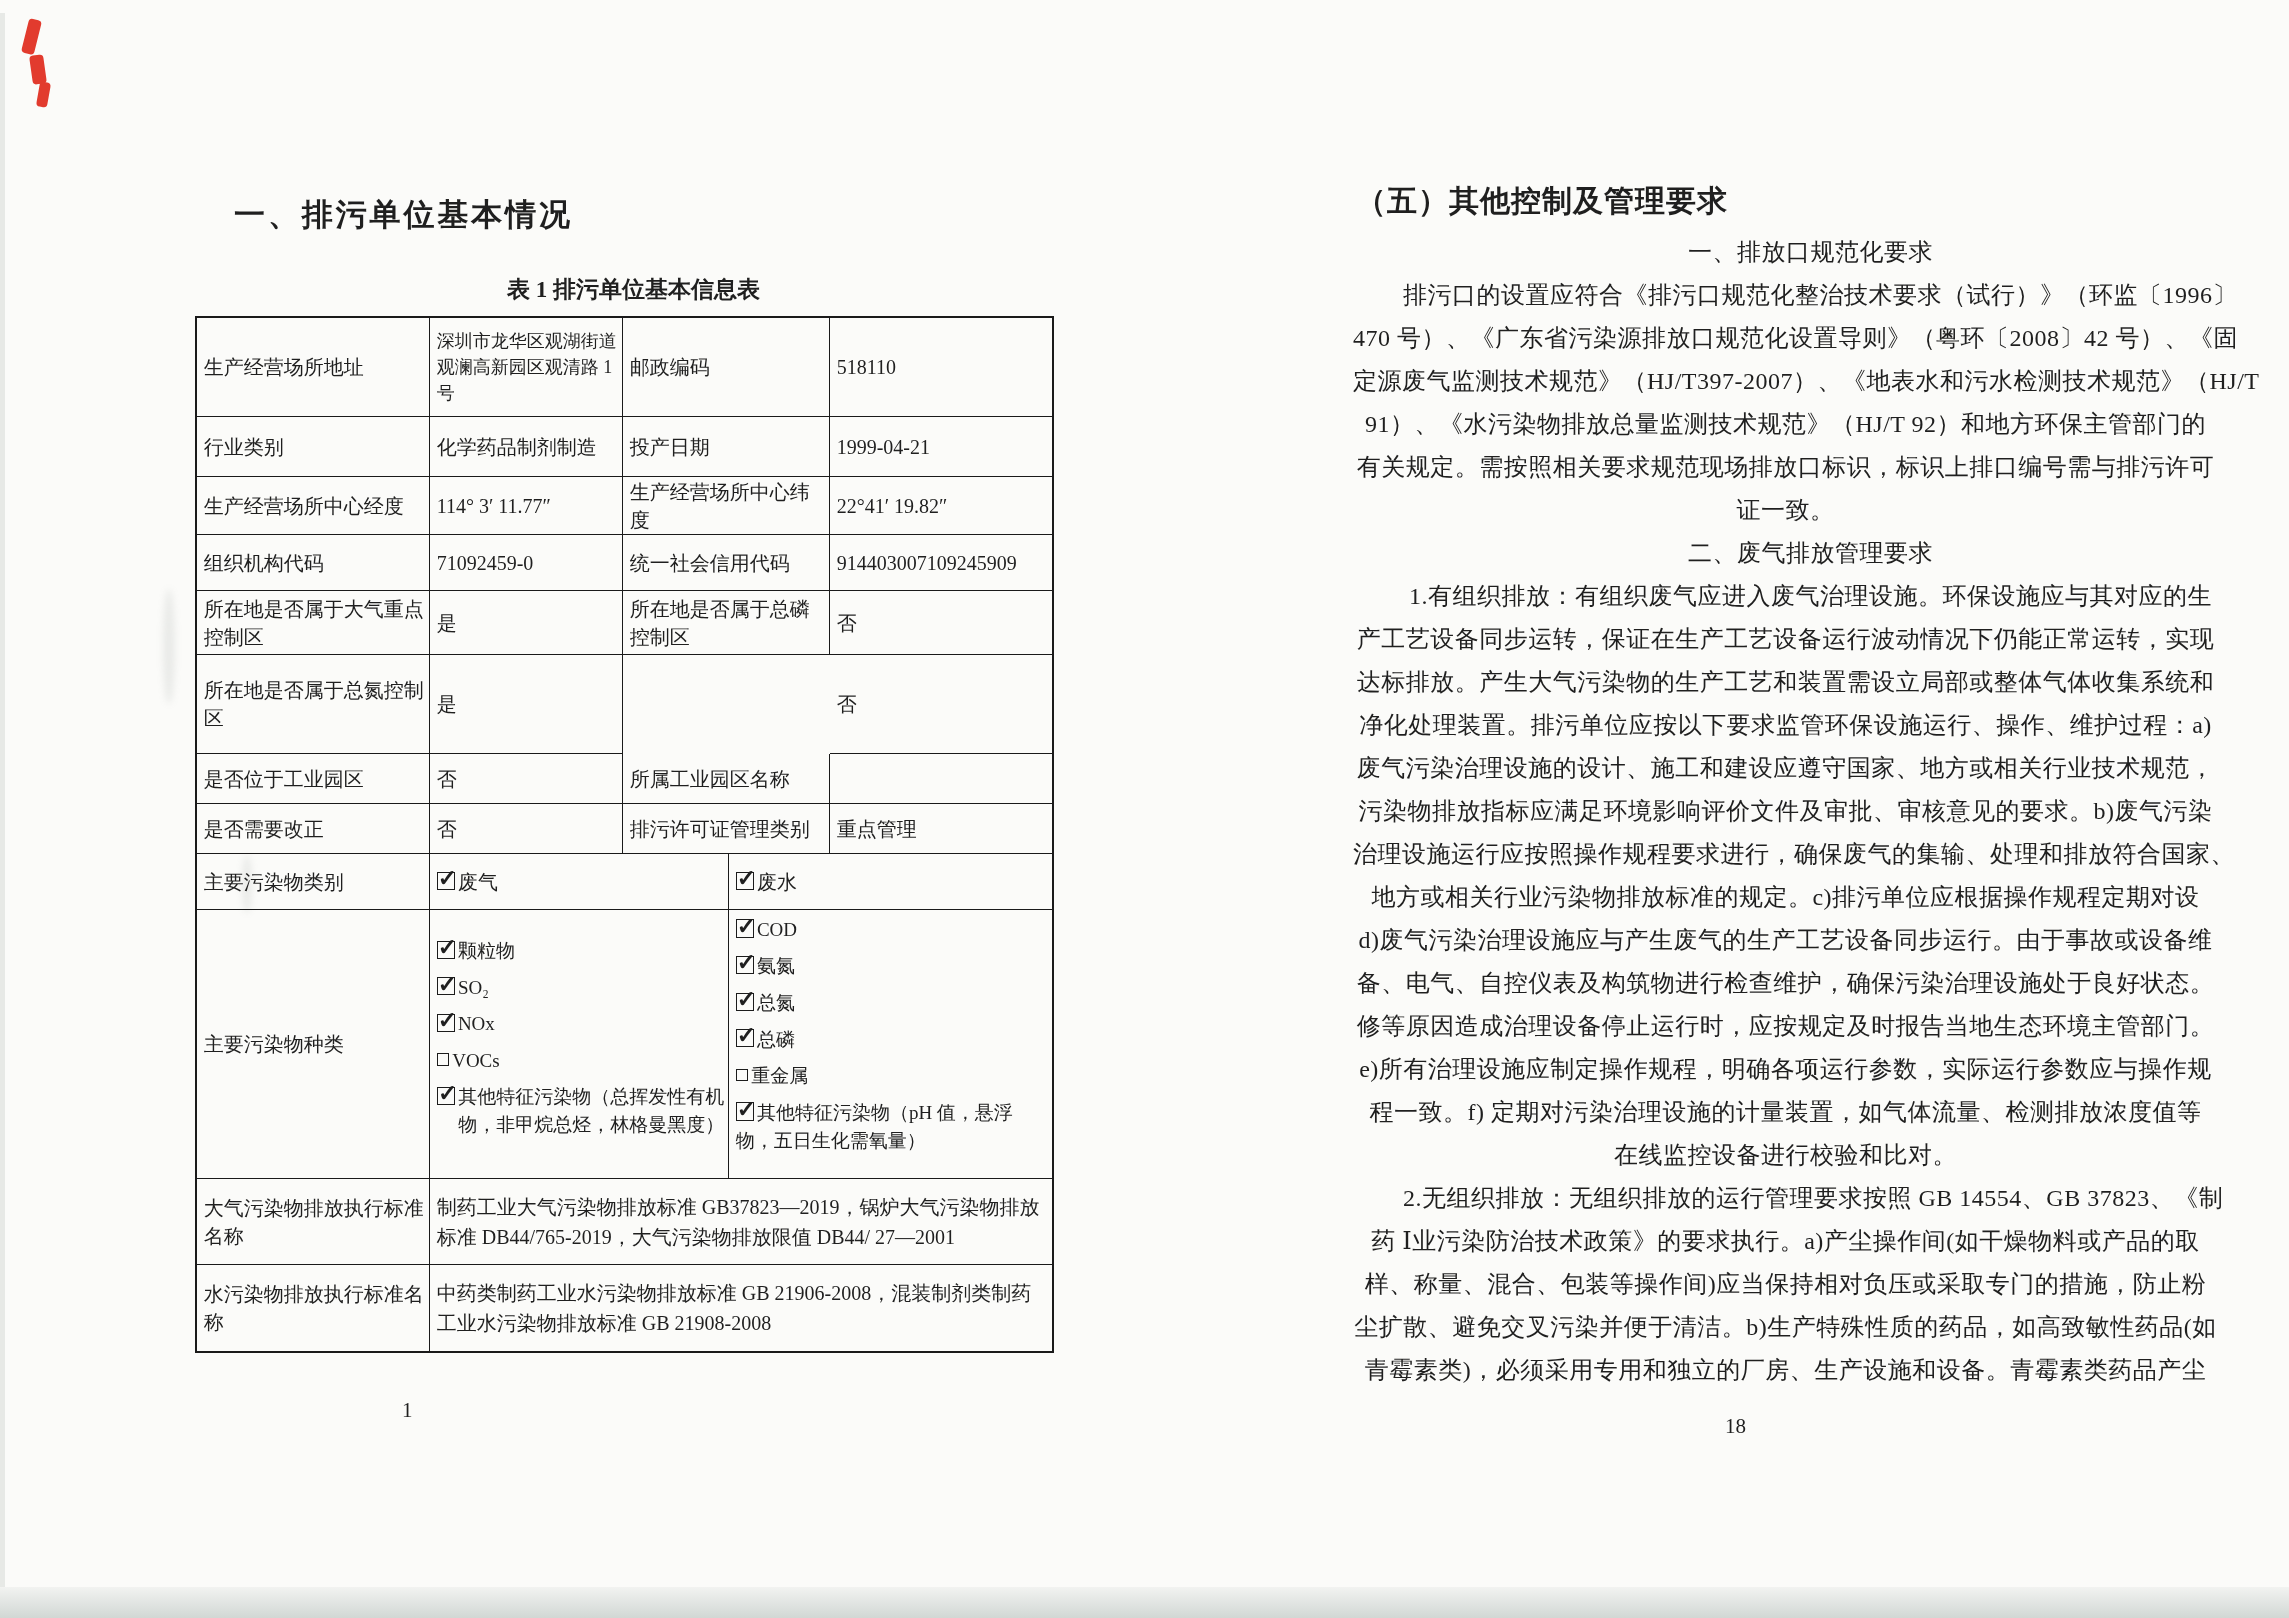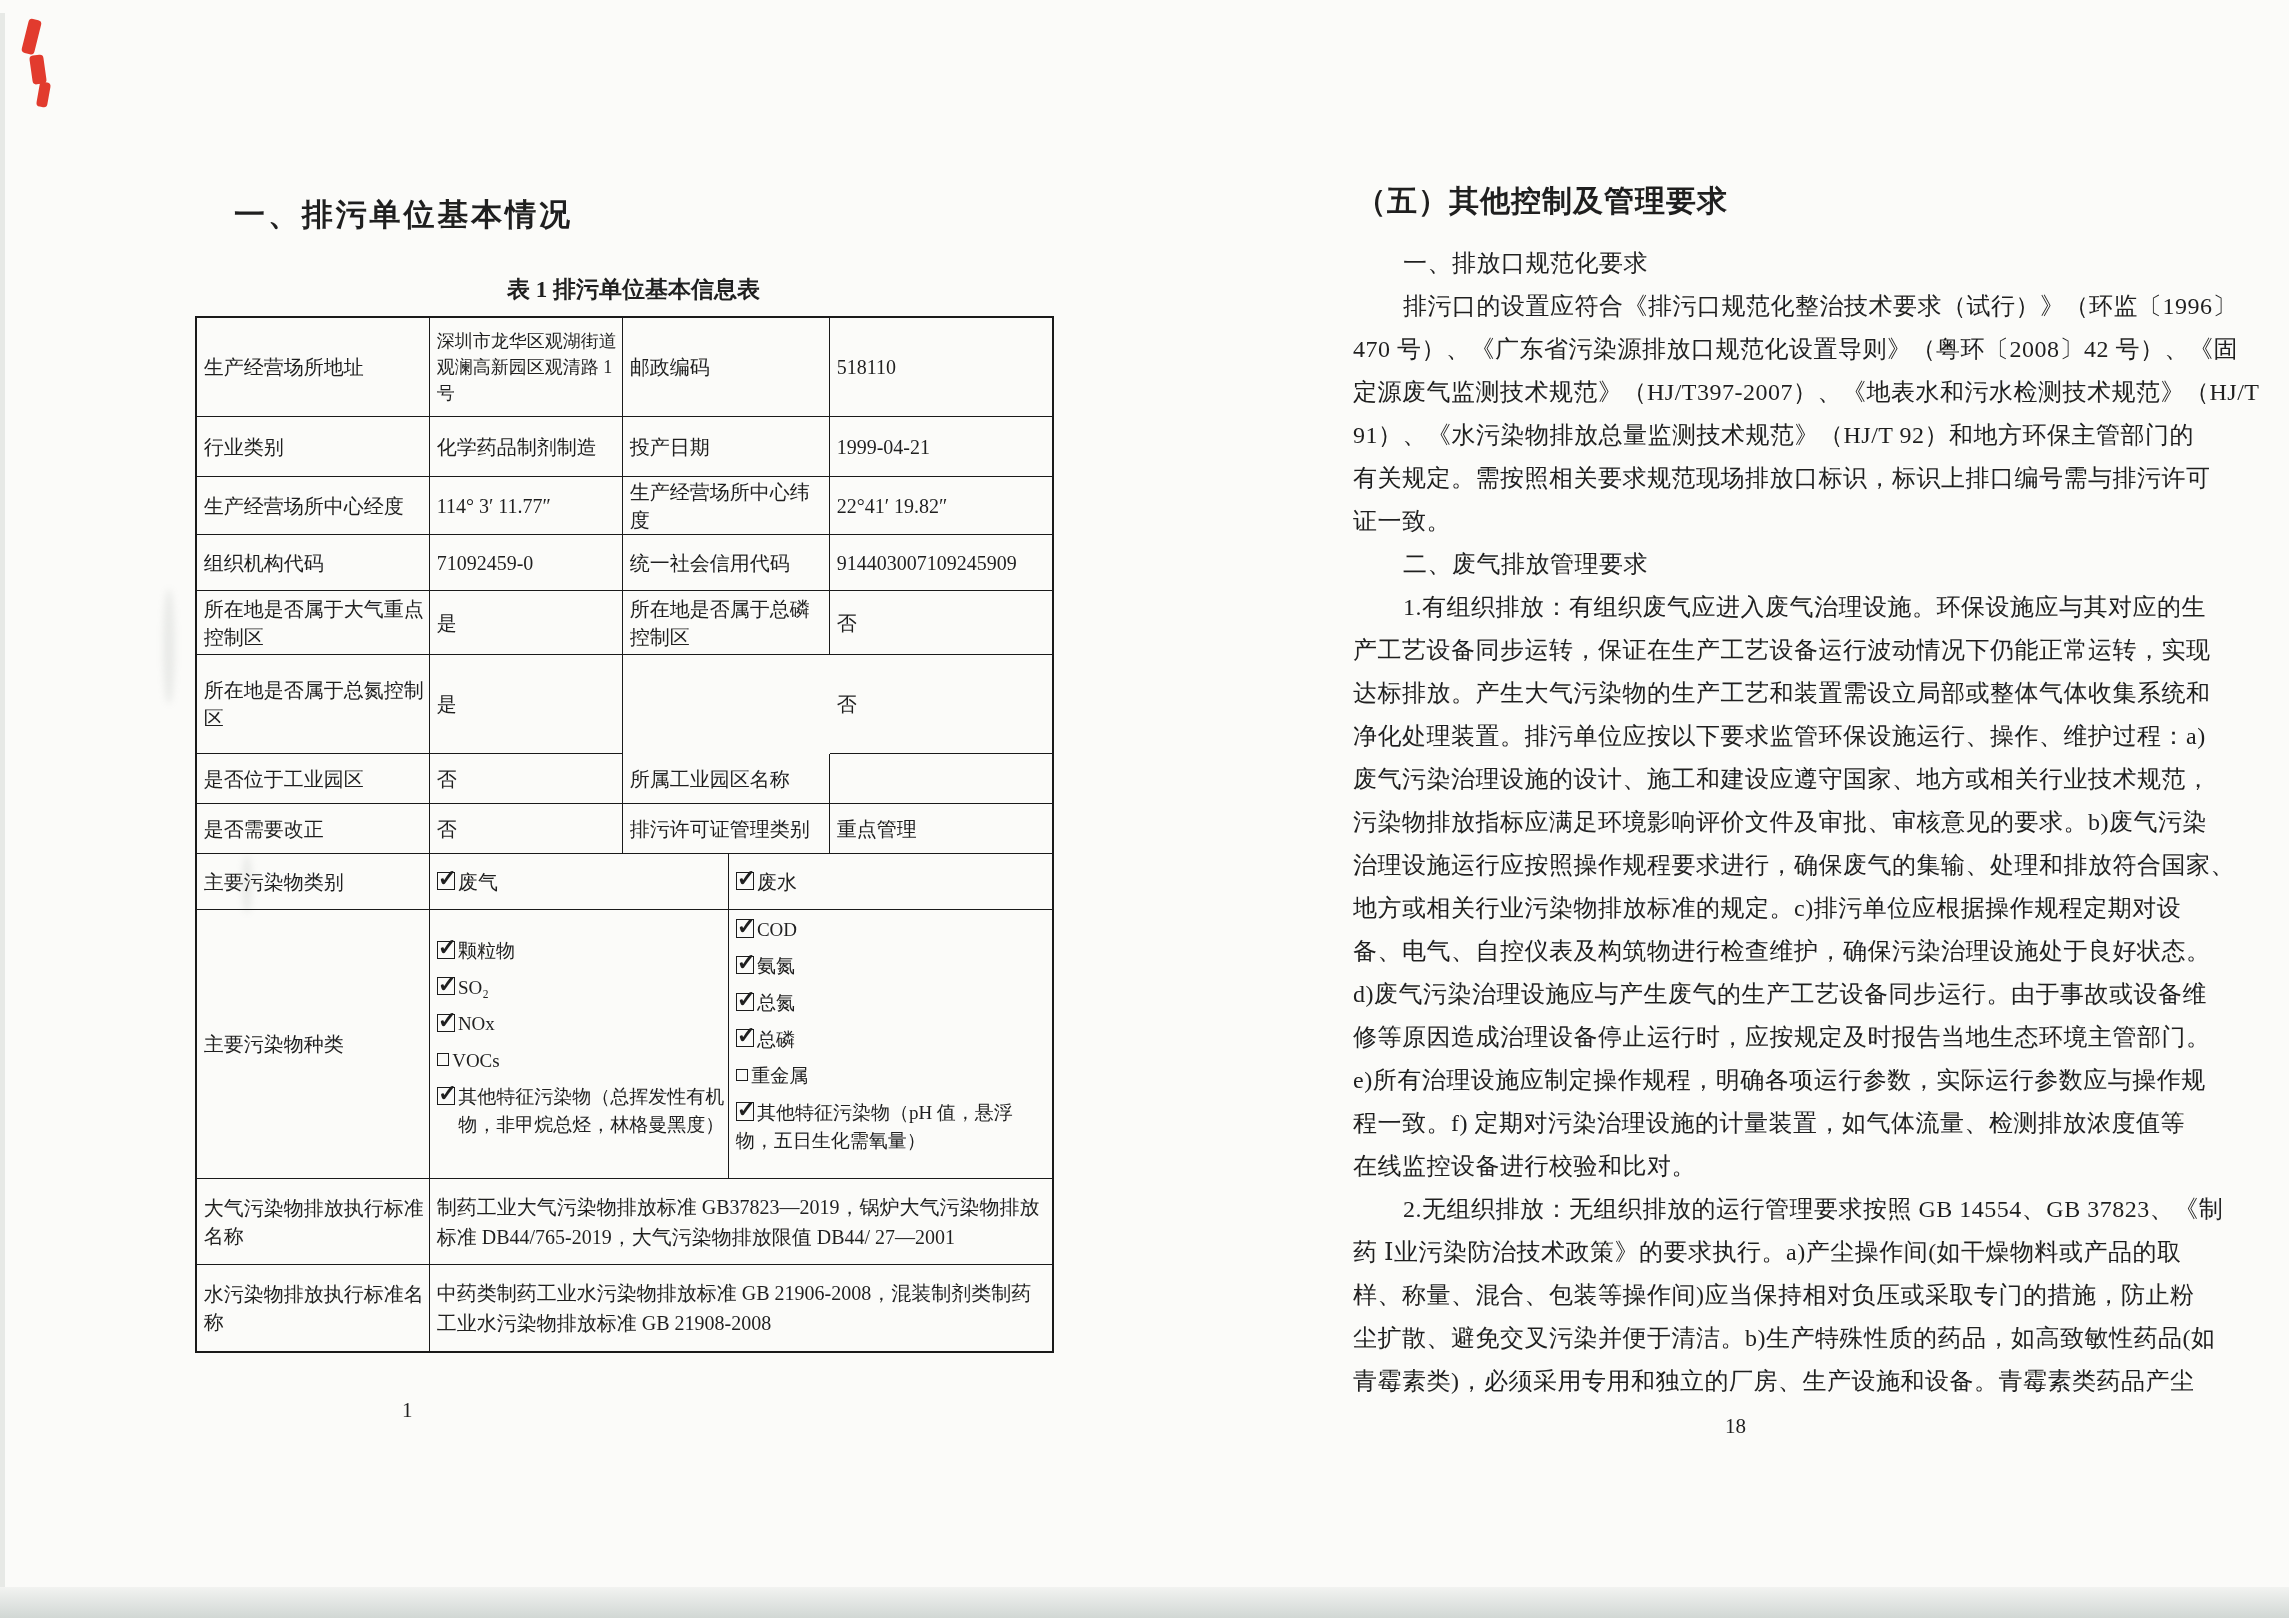--- a/index.html
+++ b/index.html
@@ -52,21 +52,21 @@
   .li-item{margin-bottom:8.6px;line-height:28px;}
   .tc.stdval{font-size:20px;line-height:30px;}
 
   .cb{display:inline-block;position:relative;width:16.3px;height:16.3px;border:1.9px solid #1c1c1c;
       vertical-align:-1.9px;margin-right:2.9px;}
   .cb.checked::after{content:"\2713";position:absolute;left:0px;top:-7.7px;font-size:23px;font-weight:700;}
   .cb.unchecked{width:10.6px;height:10.6px;border-width:1.9px;vertical-align:1px;}
 
   
   .rp-title{position:absolute;left:1356px;top:168px;font-size:30px;font-weight:700;letter-spacing:1px;white-space:nowrap;}
-  .rp-lines{position:absolute;left:1353px;top:229px;width:865px;}
+  .rp-lines{position:absolute;left:1353px;top:218px;width:865px;text-align:center;}
   .rline{height:43px;line-height:43px;font-size:24px;white-space:nowrap;letter-spacing:0.5px;}
   .rline.indent{padding-left:50px;}
   .rp-pagenum{position:absolute;left:1725px;top:1401px;font-size:21px;}
 </style>
 </head>
 <body>
 
 <div class="canvas">
 
   <div class="edge-left"></div>
@@ -240,22 +240,22 @@
     <div class="rline">证一致。</div>
     <div class="rline indent">二、废气排放管理要求</div>
     <div class="rline indent">1.有组织排放：有组织废气应进入废气治理设施。环保设施应与其对应的生</div>
     <div class="rline">产工艺设备同步运转，保证在生产工艺设备运行波动情况下仍能正常运转，实现</div>
     <div class="rline">达标排放。产生大气污染物的生产工艺和装置需设立局部或整体气体收集系统和</div>
     <div class="rline">净化处理装置。排污单位应按以下要求监管环保设施运行、操作、维护过程：a)</div>
     <div class="rline">废气污染治理设施的设计、施工和建设应遵守国家、地方或相关行业技术规范，</div>
     <div class="rline">污染物排放指标应满足环境影响评价文件及审批、审核意见的要求。b)废气污染</div>
     <div class="rline">治理设施运行应按照操作规程要求进行，确保废气的集输、处理和排放符合国家、</div>
     <div class="rline">地方或相关行业污染物排放标准的规定。c)排污单位应根据操作规程定期对设</div>
+    <div class="rline">d)废气污染治理设施应与产生废气的生产工艺设备同步运行。由于事故或设备维</div>
     <div class="rline">备、电气、自控仪表及构筑物进行检查维护，确保污染治理设施处于良好状态。</div>
-    <div class="rline">d)废气污染治理设施应与产生废气的生产工艺设备同步运行。由于事故或设备维</div>
     <div class="rline">修等原因造成治理设备停止运行时，应按规定及时报告当地生态环境主管部门。</div>
     <div class="rline">e)所有治理设施应制定操作规程，明确各项运行参数，实际运行参数应与操作规</div>
     <div class="rline">程一致。f) 定期对污染治理设施的计量装置，如气体流量、检测排放浓度值等</div>
     <div class="rline">在线监控设备进行校验和比对。</div>
     <div class="rline indent">2.无组织排放：无组织排放的运行管理要求按照 GB 14554、GB 37823、《制</div>
     <div class="rline">药 Ⅰ业污染防治技术政策》的要求执行。a)产尘操作间(如干燥物料或产品的取</div>
     <div class="rline">样、称量、混合、包装等操作间)应当保持相对负压或采取专门的措施，防止粉</div>
     <div class="rline">尘扩散、避免交叉污染并便于清洁。b)生产特殊性质的药品，如高致敏性药品(如</div>
     <div class="rline">青霉素类)，必须采用专用和独立的厂房、生产设施和设备。青霉素类药品产尘</div>
   </div>

